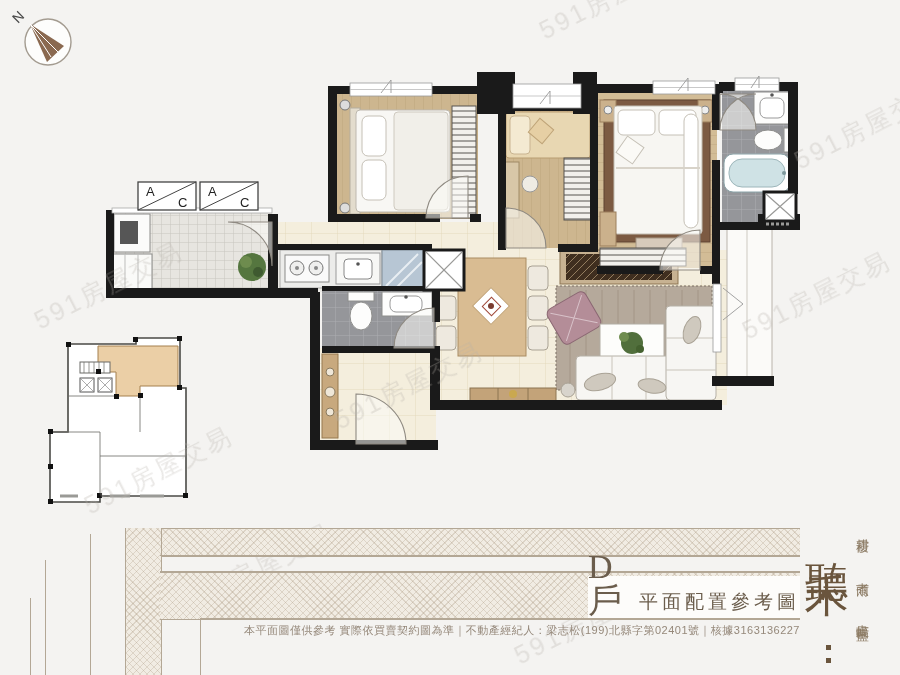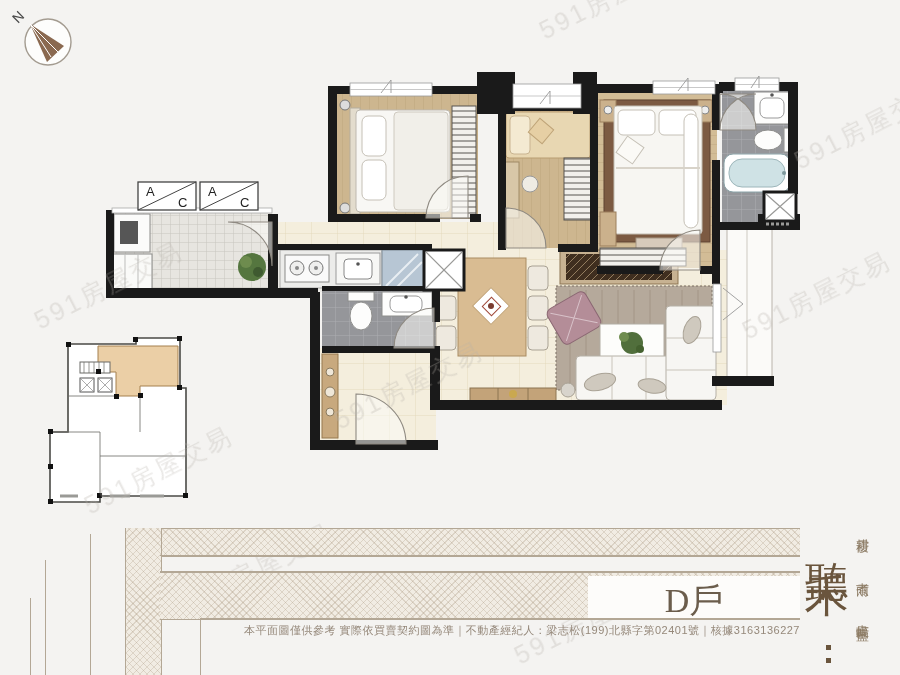--- a/index.html
+++ b/index.html
@@ -350,20 +350,21 @@
 <div class="hline" style="left:160px;top:571px;width:640px;"></div>
 <div class="xhatch" style="left:160px;top:572px;width:640px;height:46px;"></div>
 <div class="hline" style="left:200px;top:618px;width:600px;"></div>
 <div class="vline" style="left:200px;top:618px;height:57px;"></div>
 <div class="vline" style="left:90px;top:534px;height:141px;"></div>
 <div class="vline" style="left:45px;top:560px;height:115px;"></div>
 <div class="vline" style="left:30px;top:598px;height:77px;"></div>
 
 <div id="dbox" class="abs">
   <span class="unit">D戶</span>
+  <span class="cap">平面配置參考圖</span>
 </div>
 
 <div id="disclaimer" class="abs">本平面圖僅供參考 實際依買賣契約圖為準｜不動產經紀人：梁志松(199)北縣字第02401號｜核據3163136227</div>
 
 <div id="brand-name" class="abs vtext">聽禾</div>
 <div class="brand-dot" style="left:826px;top:645px;"></div>
 <div class="brand-dot" style="left:826px;top:658px;"></div>
 <div class="tagline vtext" style="top:528px;">耕霞</div>
 <div class="tagline vtext" style="top:572px;">煮雨</div>
 <div class="tagline vtext" style="top:614px;">畫幅藍</div>

